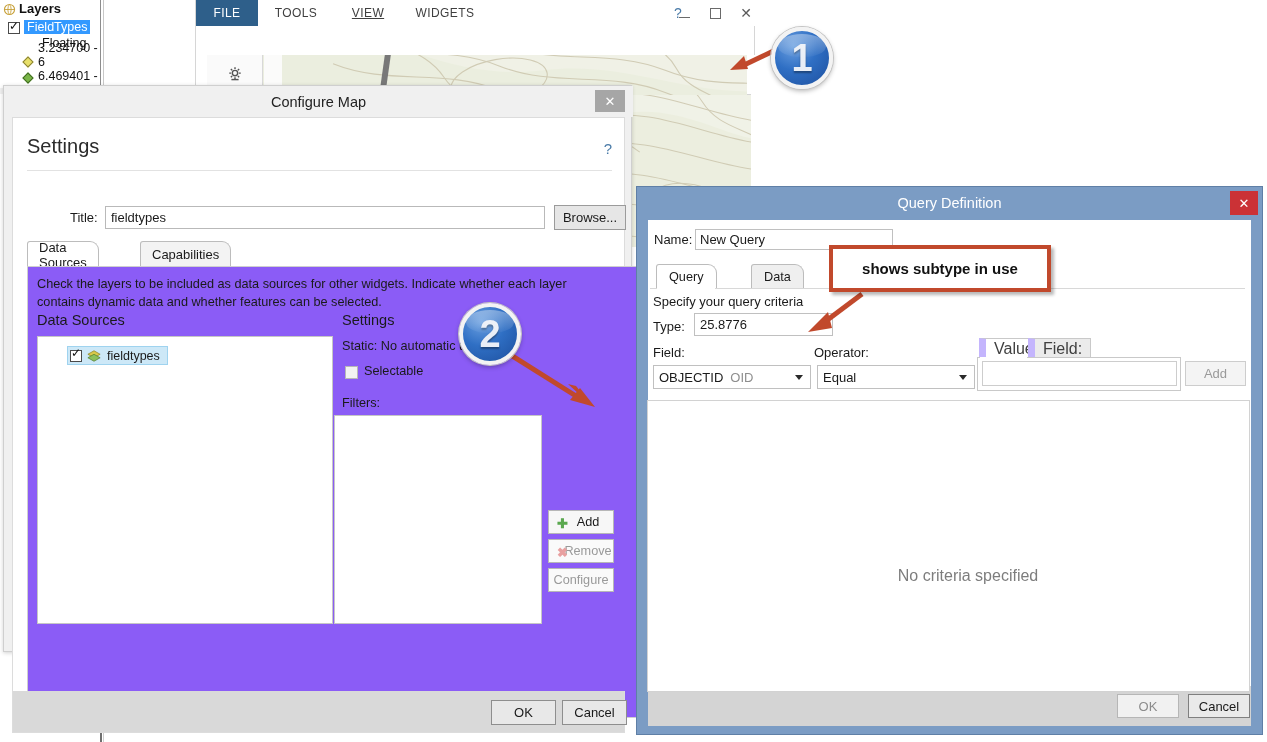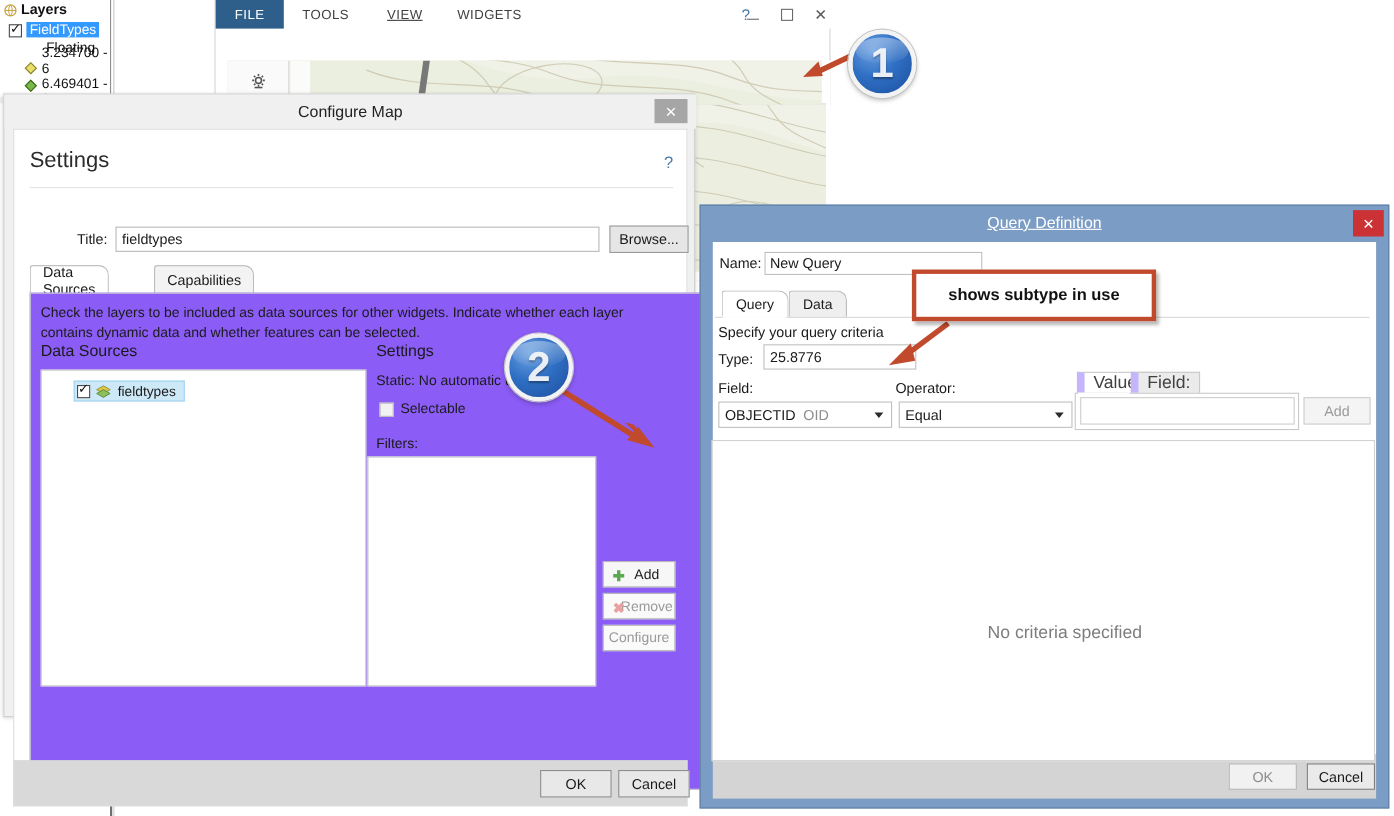--- a/index.html
+++ b/index.html
@@ -223,21 +223,21 @@
   }
 
   
   .qd-dlg {
     position: absolute; left: 636px; top: 186px; width: 627px; height: 549px;
     background: #7b9cc4; border: 1px solid #5f7fa6; z-index: 30;
   }
   .qd-title {
     position: absolute; left: 0; top: 0; width: 625px; height: 32px;
     display: flex; align-items: center; justify-content: center;
-    font-size: 14.5px; color: #ffffff; text-decoration: underline;
+    font-size: 14.5px; color: #ffffff;
   }
   .qd-close {
     position: absolute; right: 4px; top: 4px; width: 28px; height: 24px;
     background: #cb3236; color: #ffffff;
     display: flex; align-items: center; justify-content: center; font-size: 13px;
   }
   .qd-body {
     position: absolute; left: 11px; top: 33px; width: 603px; height: 466px;
     background: #ffffff;
   }
@@ -246,21 +246,21 @@
     position: absolute; border: 1px solid #c0c0c0; background: #ffffff;
     font-size: 13px; color: #1a1a1a; padding: 0 4px; font-family: "Liberation Sans", sans-serif;
   }
   .qd-tabrow { position: absolute; left: 8px; top: 78px; height: 24px; }
   .qd-tab {
     position: absolute; top: 0; height: 24px; font-size: 12.7px; color: #1a1a1a;
     display: flex; align-items: center; padding: 0 12px;
     border-top: 1px solid #bcbcbc; border-left: 1px solid #bcbcbc;
     border-right: 1px solid #bcbcbc; border-radius: 3px 9px 0 0; background: #ffffff;
   }
-  .qd-tab.inactive { background: #efefef; }
+  .qd-tab.inactive { background: #efefef; margin-left: 34px; }
   .qd-sep { position: absolute; left: 8px; top: 101px; width: 587px; height: 1px; background: #d8d8d8; }
   .qd-tabcover { position:absolute; left:9px; top:101px; width:58px; height:2px; background:#fff; z-index:3;}
 
   .combo {
     position: absolute; border: 1px solid #c0c0c0; background: #ffffff;
     font-size: 13px; color: #1a1a1a; display: flex; align-items: center; padding: 0 5px;
   }
   .combo .arr {
     position: absolute; right: 7px; top: 50%; margin-top: -2px;
     width: 0; height: 0; border-left: 4px solid transparent;

